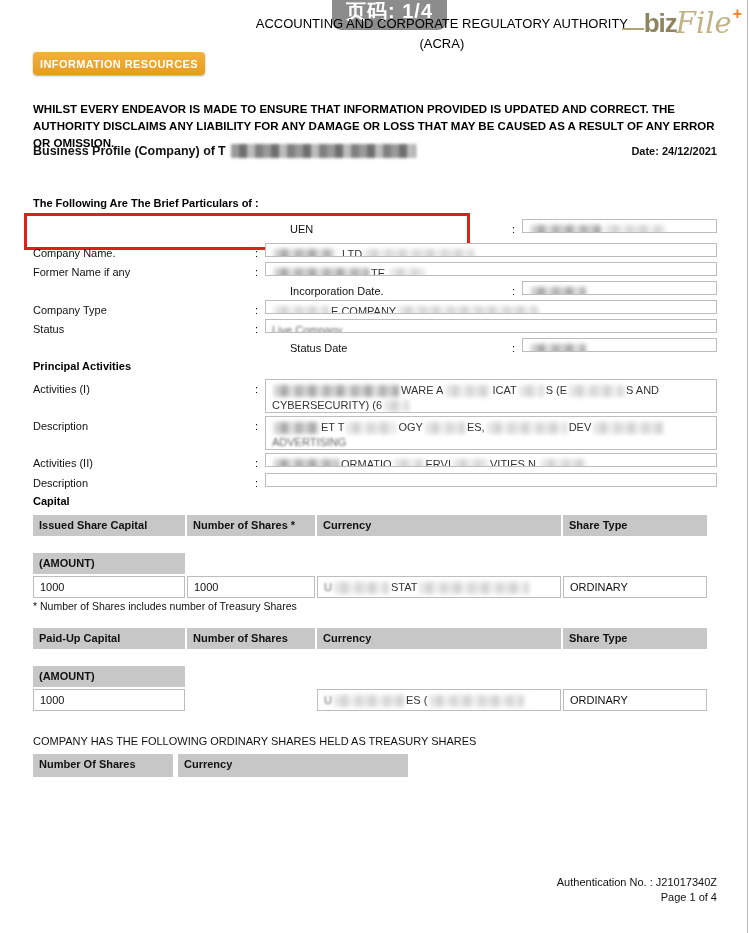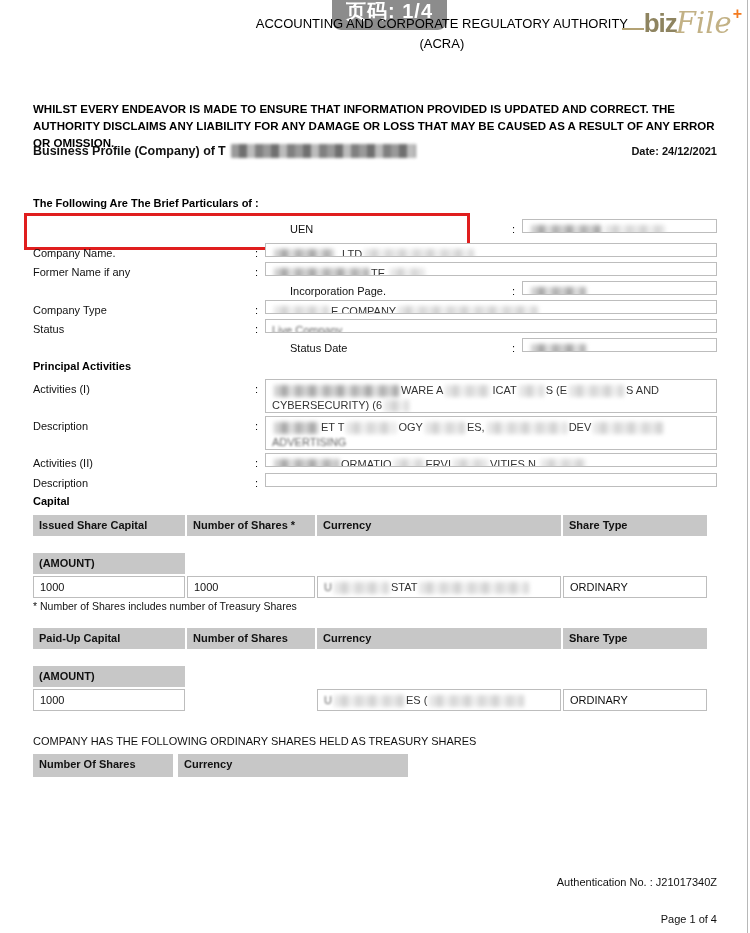--- a/index.html
+++ b/index.html
@@ -75,21 +75,21 @@
   .dcell{box-sizing:border-box;border:1px solid #bdbdbd;background:#fff;height:22px;padding:4px 6px;font-size:11px;white-space:nowrap;overflow:hidden;}
   .dcell.empty{border:none;background:transparent;}
   .footnote{font-size:10.5px;margin-top:2px;color:#111;}
 
   .treasury-heading{font-size:11px;margin:24px 0 7px 0;color:#111;}
   .t-grid{display:grid;grid-template-columns:140px 230px;column-gap:5px;}
   .t-grid .hcell{height:23px;}
 
   
   .footer{position:absolute;right:33px;top:876px;text-align:right;font-size:11px;color:#111;}
-  .footer .auth{margin-bottom:25px;}
+  .footer .auth{margin-bottom:3px;}
 
   .mt6{margin-top:6px}.mt16{margin-top:16px}
   .gap8{margin-bottom:8px !important;}
   .gap4{margin-bottom:4px !important;}
 </style>
 </head>
 <body>
 
 <div class="page">
   <div class="page-edge"></div>
@@ -100,20 +100,21 @@
     <div>ACCOUNTING AND CORPORATE REGULATORY AUTHORITY</div>
     <div>(ACRA)</div>
   </div>
   <div class="logo">
     <span class="logo-dash"></span>
     <span class="logo-biz">biz</span>
     <span class="logo-file">File</span>
     <span class="logo-plus">+</span>
   </div>
 
+  <button class="info-btn">INFORMATION RESOURCES</button>
 
   <div class="disclaimer">WHILST EVERY ENDEAVOR IS MADE TO ENSURE THAT INFORMATION PROVIDED IS UPDATED AND CORRECT. THE AUTHORITY DISCLAIMS ANY LIABILITY FOR ANY DAMAGE OR LOSS THAT MAY BE CAUSED AS A RESULT OF ANY ERROR OR OMISSION.</div>
 
   <div class="title-row">
     <div class="title-left">
       <span>Business Profile (Company) of</span>
       <span>T</span>
       <span class="redact dark w185"></span>
     </div>
     <div class="title-right">Date: 24/12/2021</div>
@@ -142,21 +143,21 @@
 
     <div class="frow">
       <div class="flabel">Former Name if any</div>
       <div class="fcolon">:</div>
       <div class="fbox long">
         <span class="redact w95"></span><span class="frag">TE.</span><span class="redact light w35"></span>
       </div>
     </div>
 
     <div class="frow">
-      <div class="flabel">Incorporation Page.</div>
+      <div class="flabel">Incorporation Date.</div>
       <div class="fcolon">:</div>
       <div class="fbox short">
         <span class="redact w55"></span>
       </div>
     </div>
 
     <div class="frow">
       <div class="flabel">Company Type</div>
       <div class="fcolon">:</div>
       <div class="fbox long">

